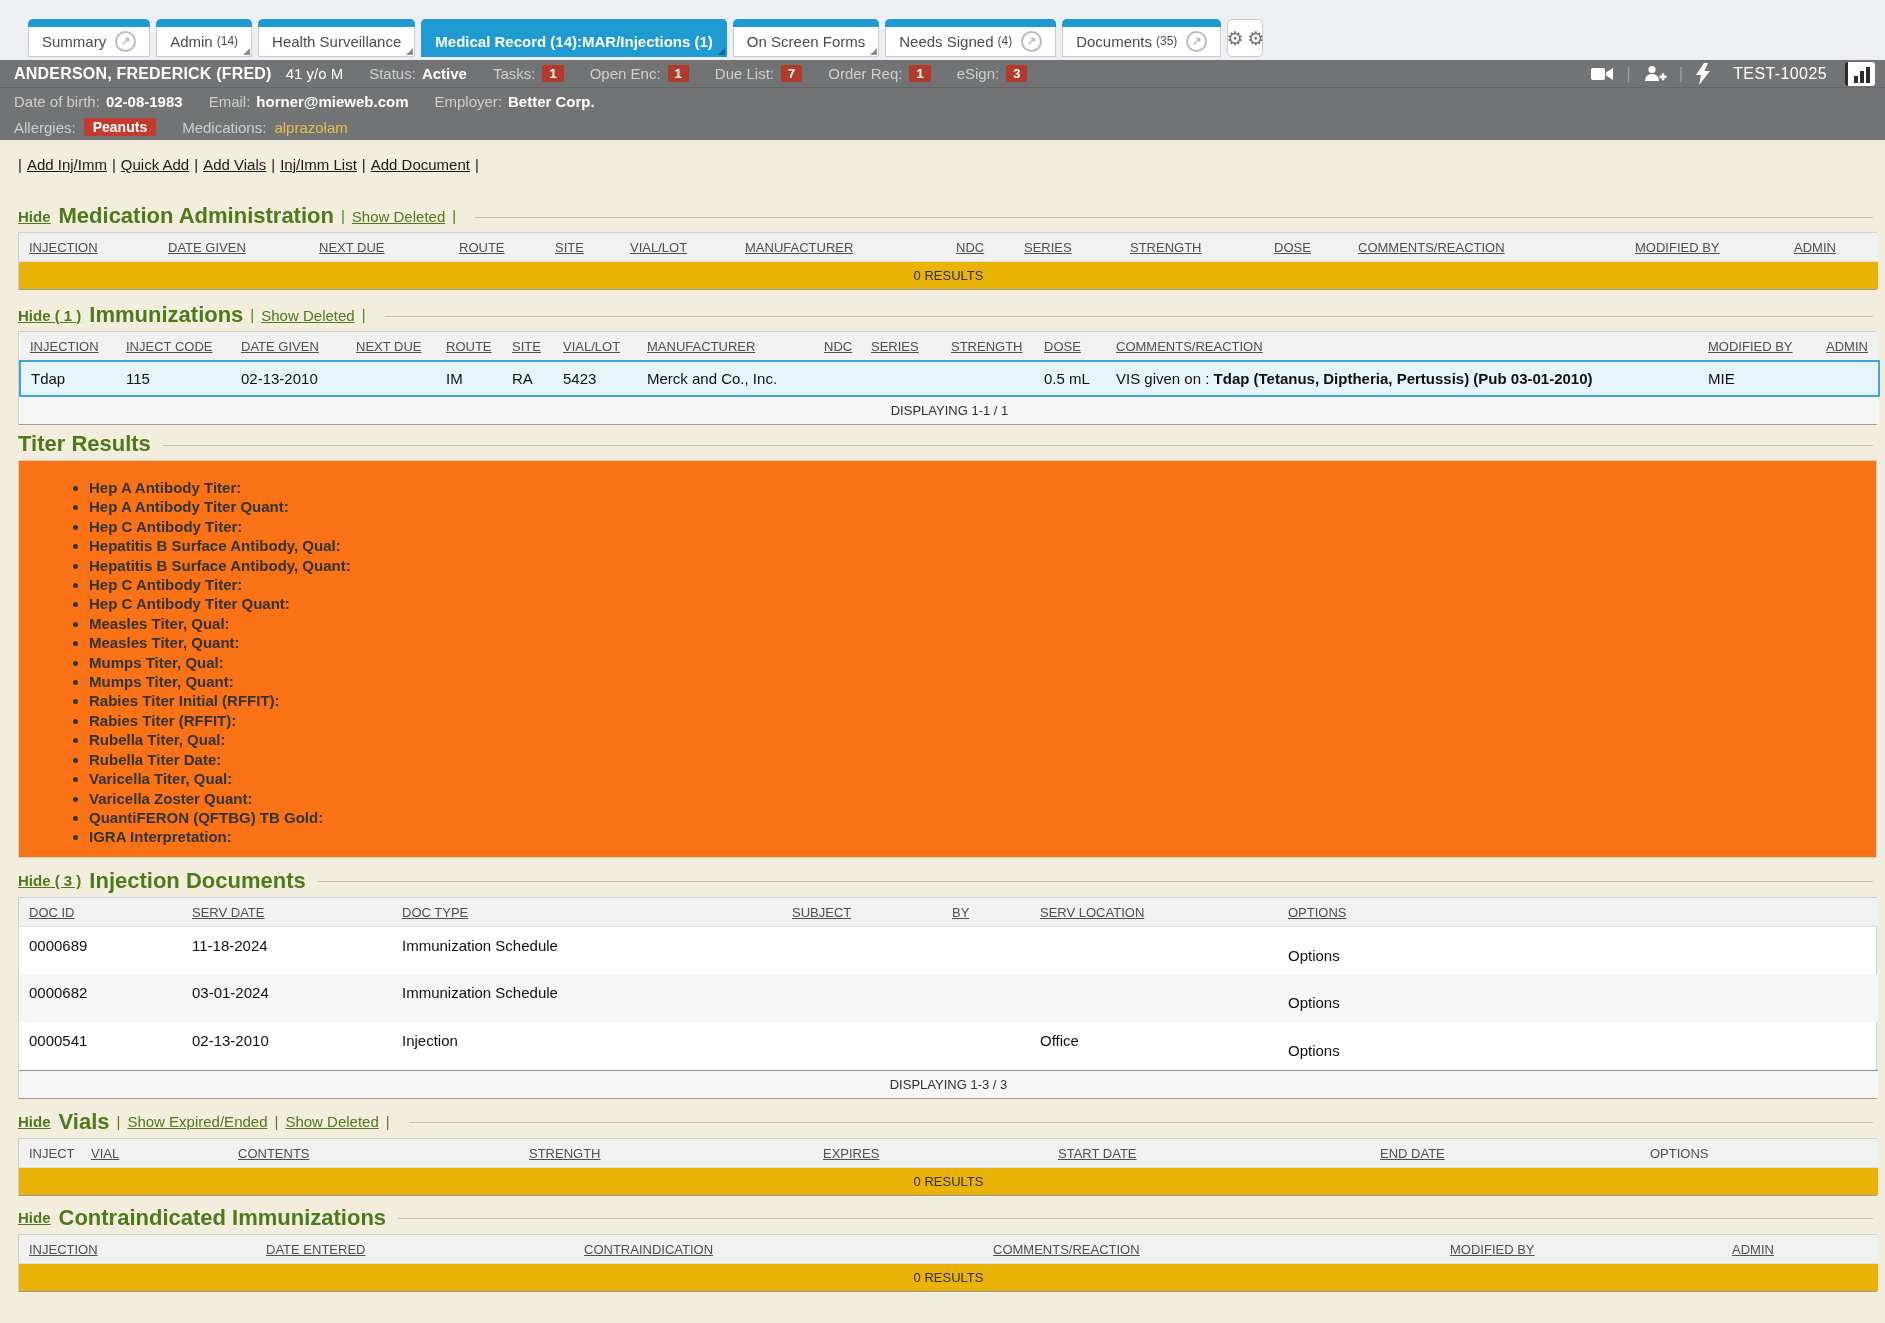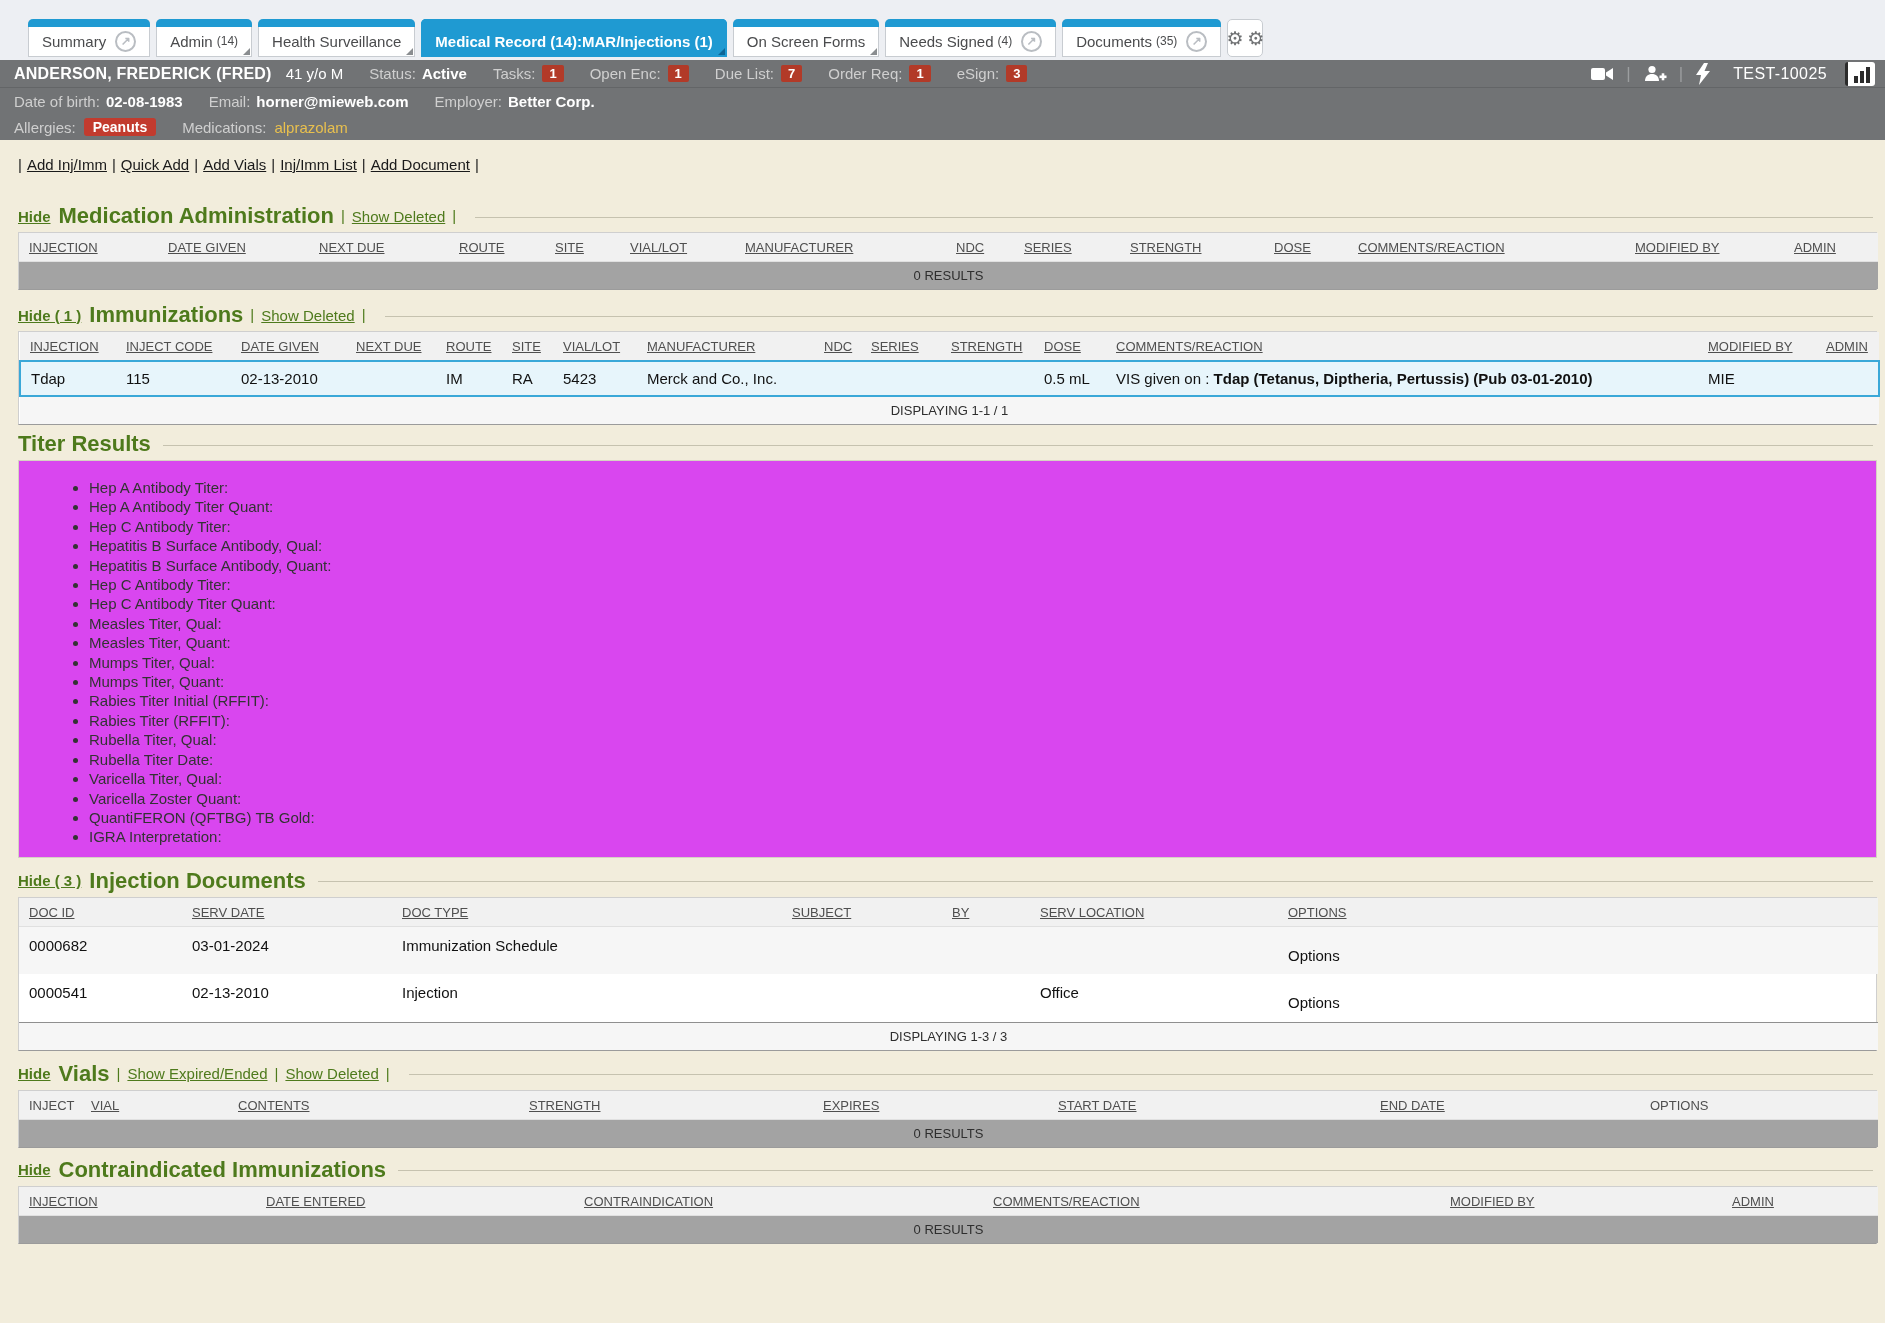--- a/index.html
+++ b/index.html
@@ -68,40 +68,40 @@
 
   .tbl { background:#fff; border:1px solid #cfcfcf; border-bottom:1px solid #9b9b9b; }
   table { width:100%; border-collapse:collapse; table-layout:fixed; }
   thead tr { background:#f1f1f1; }
   th { text-align:left; font-weight:normal; font-size:13px; color:#4f4f4f;
     padding:7px 4px 6px 10px; white-space:nowrap; overflow:hidden;
     border-bottom:1px solid #e0e0e0; }
   th span { text-decoration:underline; cursor:pointer; }
   th span.nounder { text-decoration:none; cursor:default; }
   td { font-size:15px; color:#111; padding:8px 4px 8px 10px; white-space:nowrap; overflow:hidden; }
-  .band td { text-align:center; font-size:13px; color:#2e2e2e; background:#a3a3a3;
+  .band td { text-align:center; font-size:13px; color:#2e2e2e; background:#eab308;
     padding:6px; }
   .band-top td { border-top:1px solid #8f8f8f; background:#f6f6f6; }
   tr.hl td { background:#e7f5fb; border-top:2px solid #3aa8d8; border-bottom:2px solid #3aa8d8; }
   tr.hl td:first-child { border-left:2px solid #3aa8d8; }
   tr.hl td:last-child { border-right:2px solid #3aa8d8; }
   .docrow td { height:48px; vertical-align:top; padding-top:10px; }
   .docrow .opts { padding-top:20px; }
   .docrow.alt td { background:#f6f6f6; }
   .options-link { cursor:pointer; }
 
   .sec { margin-top:12px; }
   .sec-medadmin { margin-top:30px; }
   .sec-imm { margin-top:12px; }
   .sec-titer { margin-top:6px; }
   .sec-docs { margin-top:10px; }
   .sec-vials { margin-top:10px; }
   .sec-contra { margin-top:9px; }
 
-  .titer-panel { background:#d946ef; border:1px solid #d6d2c2; padding:17px 20px 10px 52px; }
+  .titer-panel { background:#f97316; border:1px solid #d6d2c2; padding:17px 20px 10px 52px;font-weight:bold; }
   .titer-panel ul { list-style:disc; padding-left:18px; color:#3a3a3a; }
   .titer-panel li { font-size:15px; line-height:19.4px; color:#333; }
 
   .btn-row { text-align:center; margin-top:26px; }
   .btn { font-family:"Liberation Sans", sans-serif; font-size:15px; color:#111;
     background:#f2f2f2; border:1px solid #8e8e8e; border-radius:3px;
     padding:5px 13px; cursor:pointer; }
 </style>
 </head>
 <body>
@@ -387,20 +387,29 @@
           <th><span>DOC ID</span></th>
           <th><span>SERV DATE</span></th>
           <th><span>DOC TYPE</span></th>
           <th><span>SUBJECT</span></th>
           <th><span>BY</span></th>
           <th><span>SERV LOCATION</span></th>
           <th><span>OPTIONS</span></th>
         </tr>
           </thead>
         <tbody>
+          <tr class="docrow">
+            <td>0000689</td>
+            <td>11-18-2024</td>
+            <td>Immunization Schedule</td>
+            <td></td>
+            <td></td>
+            <td></td>
+            <td class="opts"><span class="options-link">Options</span></td>
+          </tr>
           <tr class="docrow alt">
             <td>0000682</td>
             <td>03-01-2024</td>
             <td>Immunization Schedule</td>
             <td></td>
             <td></td>
             <td></td>
             <td class="opts"><span class="options-link">Options</span></td>
           </tr>
           <tr class="docrow">

